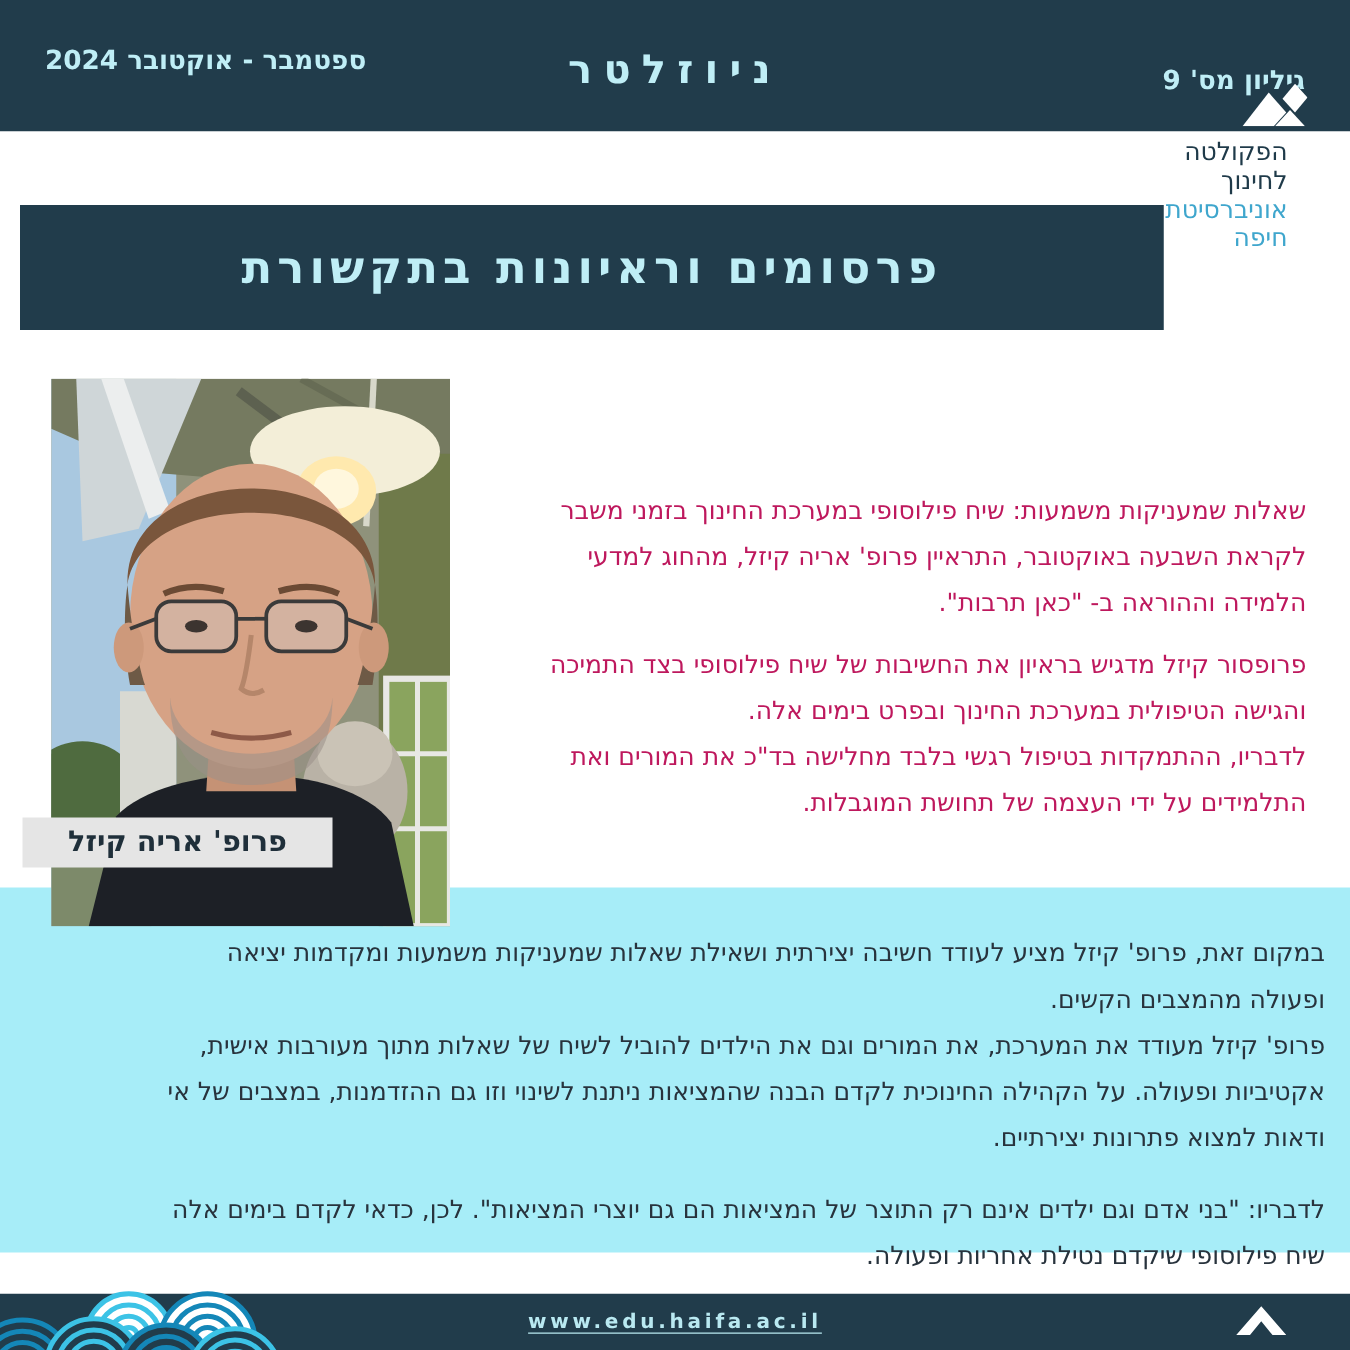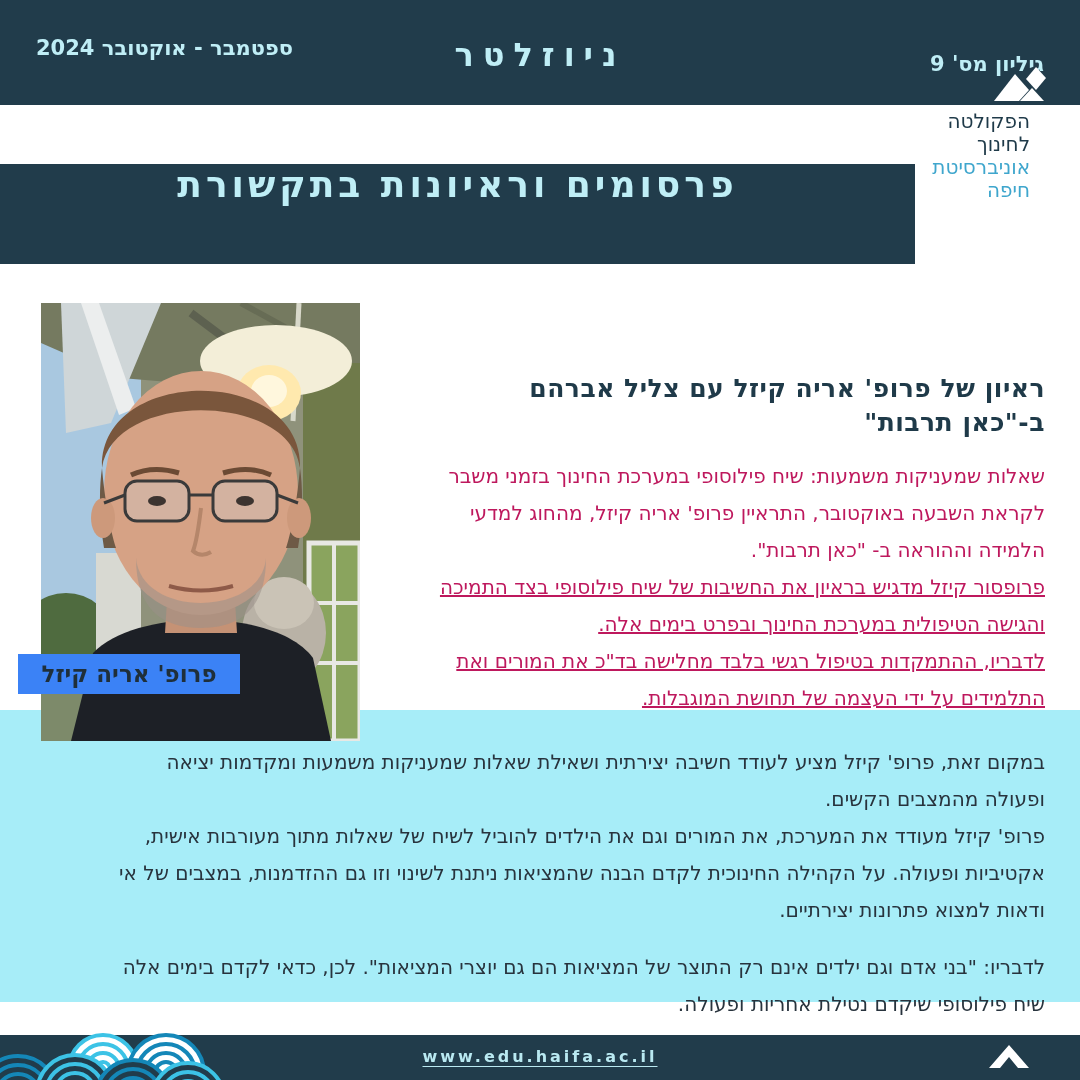--- a/index.html
+++ b/index.html
@@ -14,37 +14,37 @@
   .header{position:absolute;left:0;top:0;width:1080px;height:105px;}
   .header-issue{position:absolute;top:52px;right:36px;font-size:21px;font-weight:bold;color:#bfeef6;}
   .header-title{position:absolute;top:36px;left:0;width:100%;text-align:center;font-size:32px;font-weight:bold;letter-spacing:9px;color:#bfeef6;}
   .header-date{position:absolute;top:36px;left:36px;font-size:21px;font-weight:bold;color:#bfeef6;direction:rtl;text-align:center;}
   .header-chevron{position:absolute;right:34px;bottom:0;}
   
   .logo-block{position:absolute;top:110px;right:50px;text-align:right;line-height:23px;font-weight:normal;font-size:20px;}
   .logo-block .l-navy{color:#1f3a49;}
   .logo-block .l-blue{color:#3fa6cd;}
   
-  .banner{position:absolute;left:0;top:164px;width:915px;height:100px;display:flex;align-items:flex-start;justify-content:center;}
+  .banner{position:absolute;left:16px;top:164px;width:915px;height:100px;display:flex;align-items:center;justify-content:center;}
   .banner-title{color:#bfeef6;font-size:36px;font-weight:bold;letter-spacing:4px;direction:rtl;white-space:nowrap;}
   
   .photo{position:absolute;left:41px;top:303px;width:319px;height:438px;z-index:3;}
   .photo svg{display:block;}
-  .caption{position:absolute;left:18px;top:654px;width:222px;height:40px;z-index:4;
-    background:#3b82f6;display:flex;align-items:center;justify-content:center;
+  .caption{position:absolute;left:18px;top:654px;width:248px;height:40px;z-index:4;
+    background:#e5e5e5;display:flex;align-items:center;justify-content:center;
     font-size:23px;font-weight:bold;color:#1f2f3a;direction:rtl;}
   
   .article{position:absolute;top:372px;right:35px;width:690px;direction:rtl;text-align:right;}
   .article-heading{font-size:25px;font-weight:bold;color:#1f3a49;line-height:34px;white-space:pre-line;letter-spacing:0.5px;}
   .article p{margin:0;font-size:20px;line-height:37px;color:#be185d;white-space:pre-line;}
   .article .p1{margin-top:18px;}
-  .article .p2{margin-top:0;text-decoration:underline;}
+  .article .p2{margin-top:12px;}
   
   .highlight{position:absolute;left:0;top:710px;width:1080px;height:292px;background:#a7edf8;z-index:1;}
-  .highlight-inner{padding:34px 35px 0 30px;direction:rtl;text-align:right;}
+  .highlight-inner{padding:34px 20px 0 30px;direction:rtl;text-align:right;}
   .highlight-inner p{margin:0;font-size:20px;line-height:37px;color:#28333d;white-space:pre-line;}
   .highlight-inner .p2{margin-top:20px;}
   
   .footer{position:absolute;left:0;top:1035px;width:1080px;height:49px;z-index:2;}
   .footer-url{position:absolute;left:0;top:12px;width:100%;text-align:center;}
   .footer-url a{color:#b9e9f1;font-size:16px;font-weight:bold;letter-spacing:3px;text-decoration:underline;text-underline-offset:4px;}
   .footer-chevron{position:absolute;right:50px;top:9px;}
   
   .waves{position:absolute;left:0;top:1001px;z-index:3;pointer-events:none;}
 </style>
@@ -133,22 +133,20 @@
 
     <path d="M95,255 C100,315 220,315 225,255 C225,305 200,325 160,325 C120,325 95,305 95,255 Z" fill="#9a9088" opacity="0.55"></path>
 
     <path d="M128,283 Q160,292 192,283" stroke="#8e5a48" stroke-width="4" fill="none"></path>
   </svg>
 </div>
 
 <div class="caption">פרופ' אריה קיזל</div>
 
 <div class="article">
-  <div class="article-heading">ראיון של פרופ' אריה קיזל עם צליל אברהם
-ב-"כאן תרבות"</div>
   <p class="p1">שאלות שמעניקות משמעות: שיח פילוסופי במערכת החינוך בזמני משבר
 לקראת השבעה באוקטובר, התראיין פרופ' אריה קיזל, מהחוג למדעי
 הלמידה וההוראה ב- "כאן תרבות".</p>
   <p class="p2">פרופסור קיזל מדגיש בראיון את החשיבות של שיח פילוסופי בצד התמיכה
 והגישה הטיפולית במערכת החינוך ובפרט בימים אלה.
 לדבריו, ההתמקדות בטיפול רגשי בלבד מחלישה בד"כ את המורים ואת
 התלמידים על ידי העצמה של תחושת המוגבלות.</p>
 </div>
 
 <div class="highlight">

